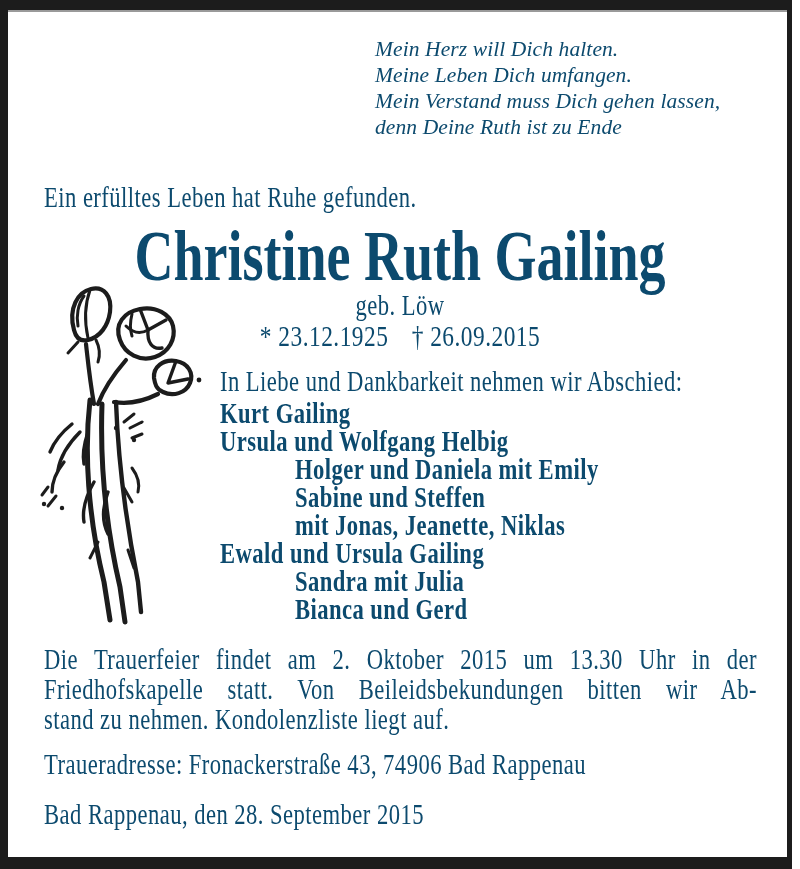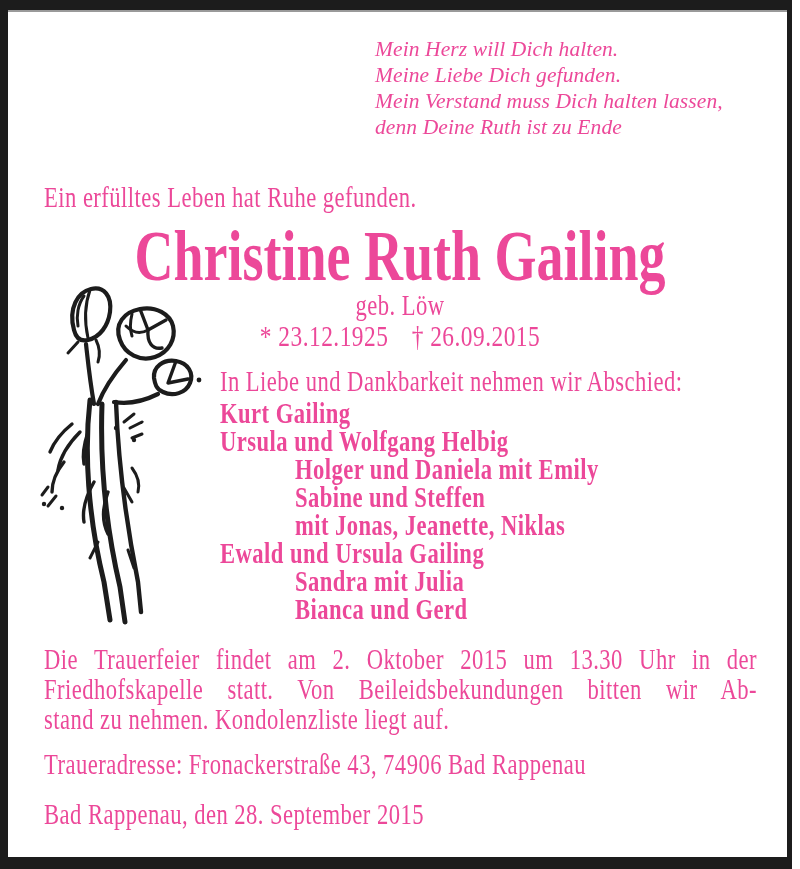--- a/index.html
+++ b/index.html
@@ -3,21 +3,21 @@
 <meta charset="utf-8">
 <style>
   html, body { margin: 0; padding: 0; background: #ffffff; }
   .frame {
     position: relative;
     width: 792px;
     height: 869px;
     background: #ffffff;
     overflow: hidden;
     font-family: "Liberation Serif", "DejaVu Serif", serif;
-    color: #ec4899;
+    color: #0c4a6e;
   }
   .bar { position: absolute; background: #1c1c1c; }
   .bar-top    { left: 0; top: 0; width: 800px; height: 10px; }
   .bar-bottom { left: 0; top: 857px; width: 800px; height: 12px; }
   .bar-left   { left: 0; top: 0; width: 8px; height: 869px; }
   .bar-right  { left: 787px; top: 0; width: 13px; height: 869px; }
   .gray-line  { position: absolute; left: 8px; top: 10px; width: 779px; height: 2px; background: #9a9a9a; }
 
   .abs { position: absolute; }
 
@@ -78,22 +78,22 @@
 <div class="frame">
 
   <div class="bar bar-top"></div>
   <div class="gray-line"></div>
   <div class="bar bar-left"></div>
   <div class="bar bar-right"></div>
   <div class="bar bar-bottom"></div>
 
   <div class="abs poem">
     <div>Mein Herz will Dich halten.</div>
-    <div>Meine Liebe Dich gefunden.</div>
-    <div>Mein Verstand muss Dich halten lassen,</div>
+    <div>Meine Leben Dich umfangen.</div>
+    <div>Mein Verstand muss Dich gehen lassen,</div>
     <div>denn Deine Ruth ist zu Ende</div>
   </div>
 
   <div class="abs intro cond">Ein erfülltes Leben hat Ruhe gefunden.</div>
 
   <div class="abs title-line">Christine Ruth Gailing</div>
 
   <div class="abs maiden cond-center">geb. Löw</div>
 
   <div class="abs dates cond-center">

